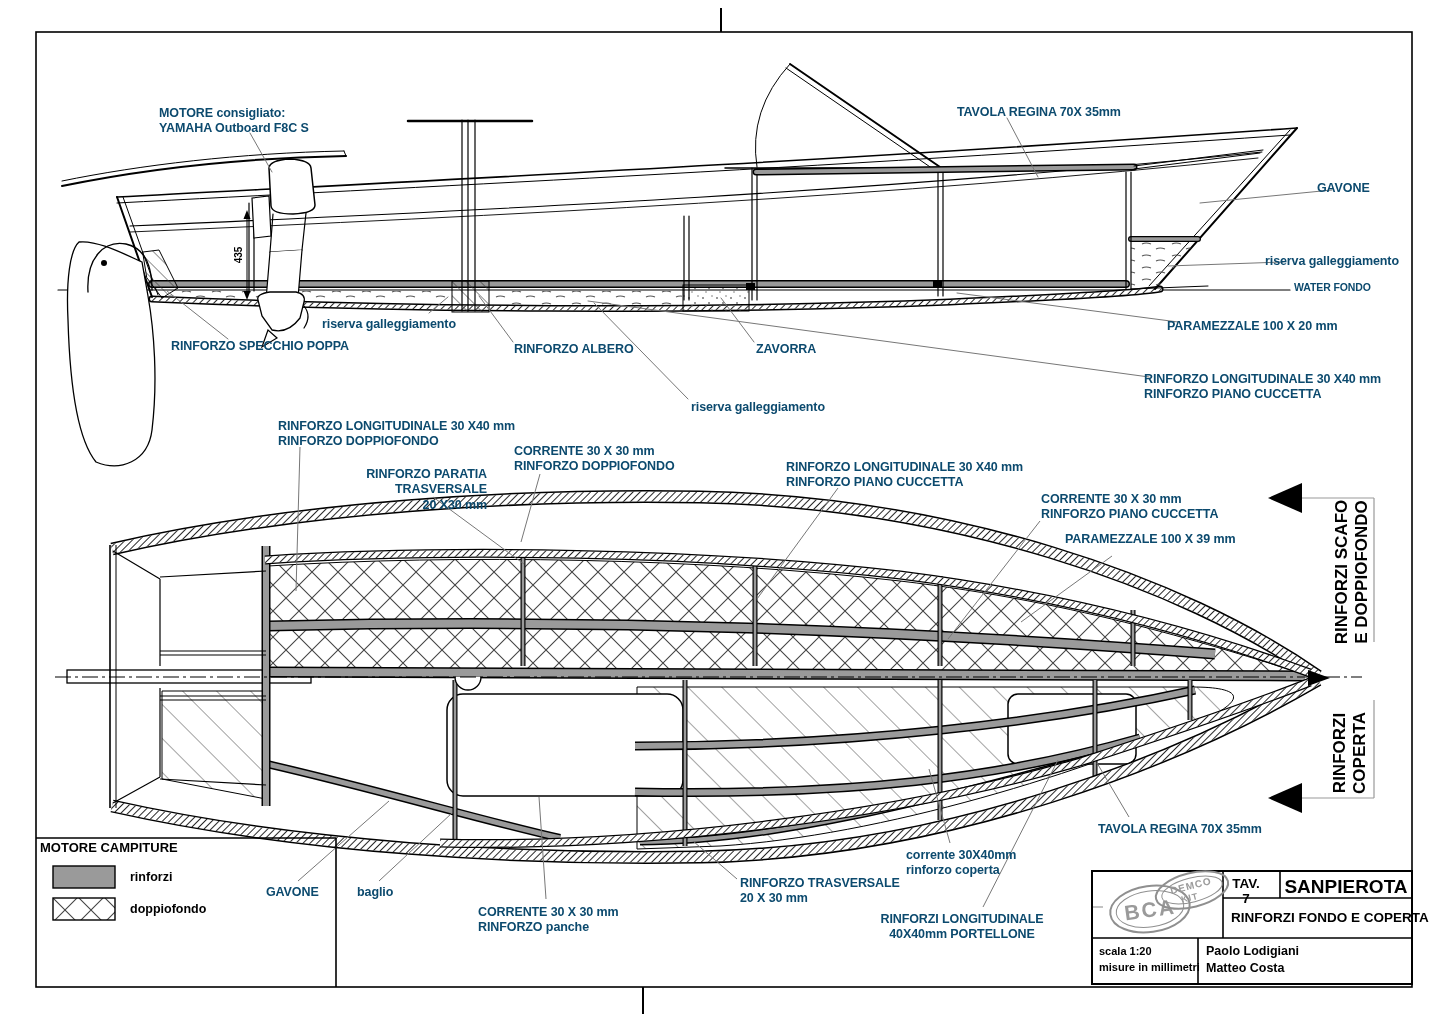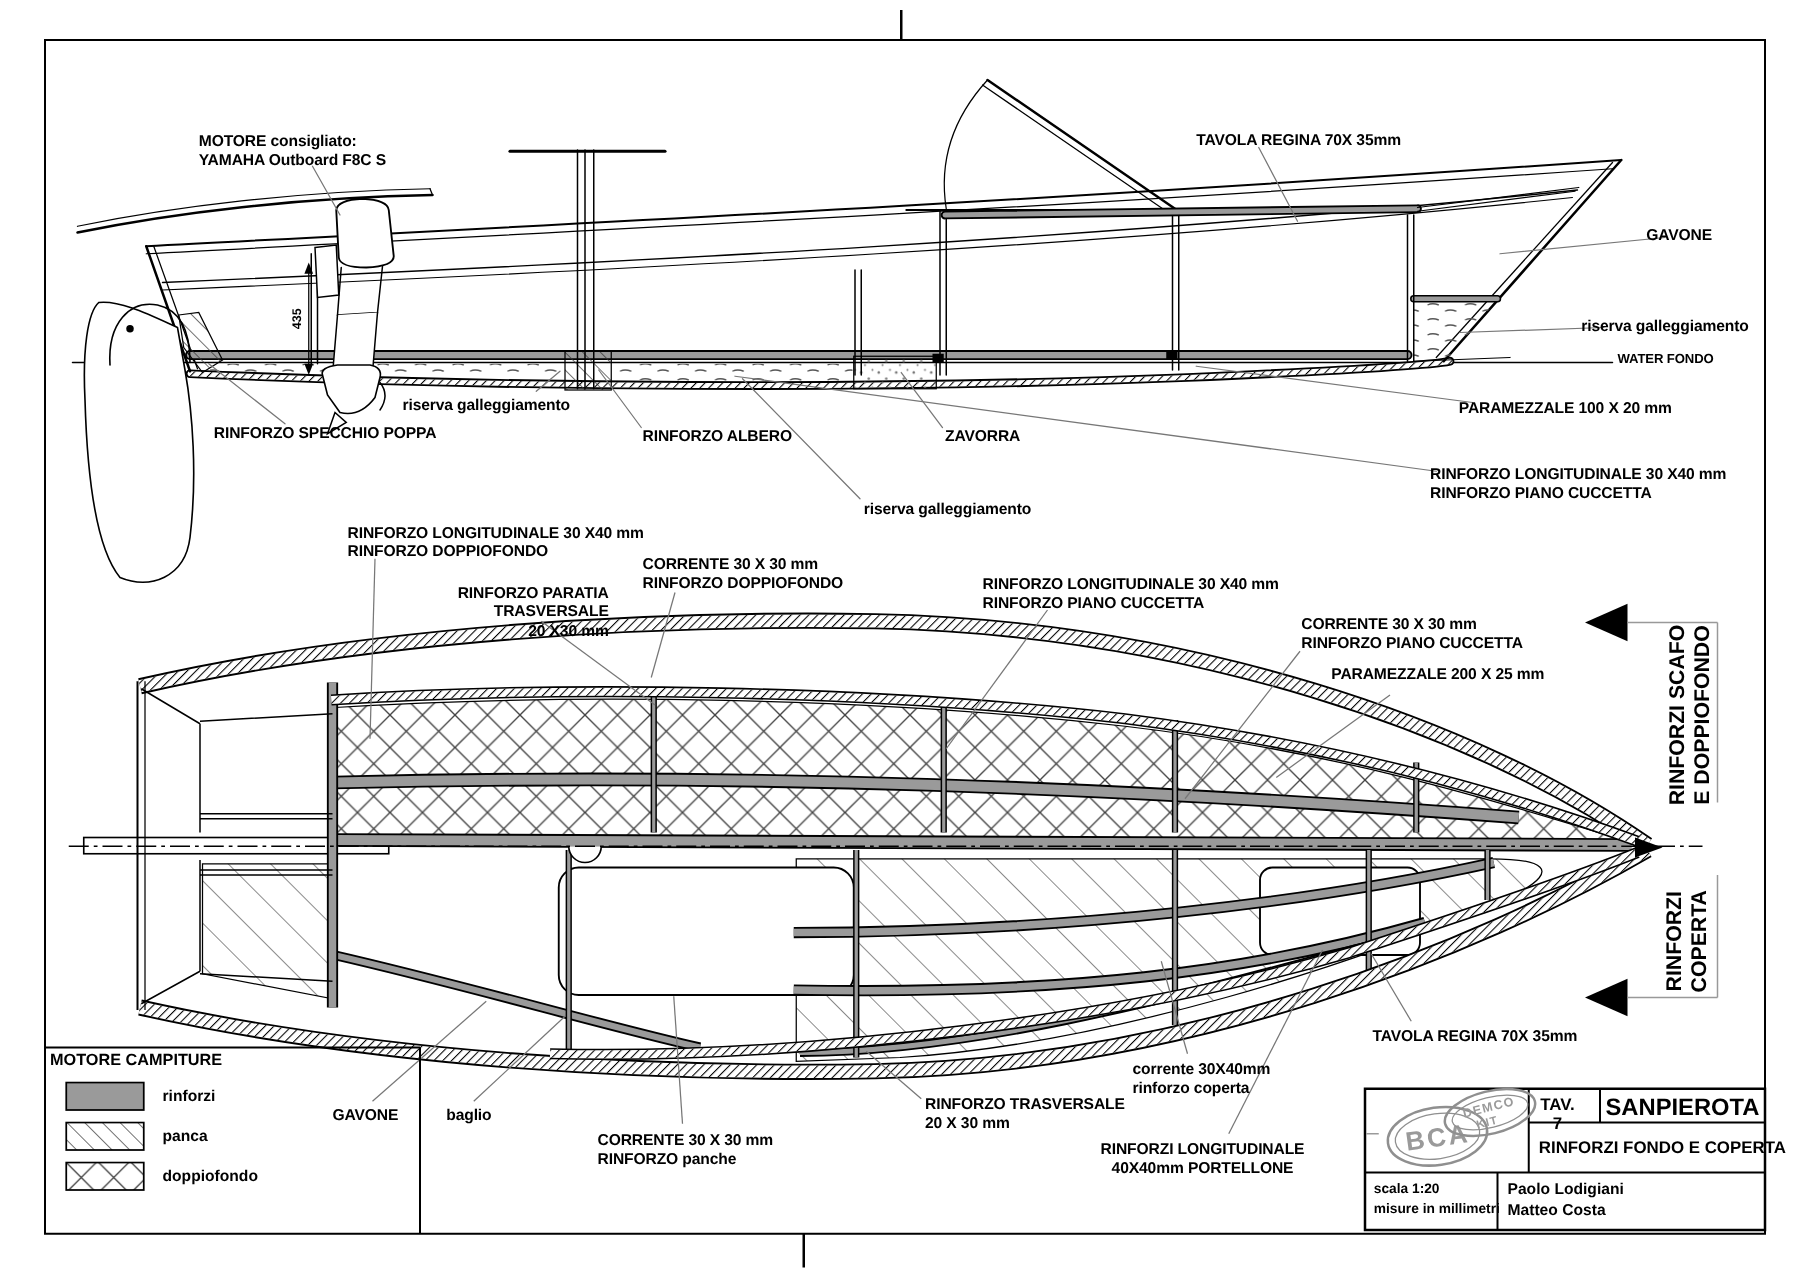--- a/index.html
+++ b/index.html
@@ -1,19 +1,19 @@
 <!DOCTYPE html>
 <html><head>
 <meta charset="utf-8">
 <style>
   html,body{margin:0;padding:0;background:#fff;}
   .page{position:relative;width:1445px;height:1022px;background:#fff;overflow:hidden;
         font-family:"Liberation Sans",sans-serif;}
   .page svg.art{position:absolute;left:0;top:0;}
-  .lbl{position:absolute;font-weight:700;font-size:12.5px;line-height:1.22;color:#000000;
+  .lbl{position:absolute;font-weight:700;font-size:12.5px;line-height:1.22;color:#0c4a6e;
        white-space:pre-line;letter-spacing:-0.1px;}
   .lbl.sm{font-size:10.5px;}
   .anchor-r{transform:translateX(-100%);text-align:right;}
   .anchor-c{transform:translateX(-50%);text-align:center;}
   .rot{position:absolute;font-weight:700;font-size:17px;line-height:1.18;color:#000;
        white-space:pre;text-align:center;transform:translate(-50%,-50%) rotate(-90deg);}
   .rot-dim{position:absolute;font-weight:700;font-size:10px;color:#000;
        transform:translate(-50%,-50%) rotate(-90deg);}
   
   .legend{position:absolute;left:40px;top:840px;width:290px;}
@@ -324,21 +324,21 @@
 RINFORZO DOPPIOFONDO</div>
 <div class="lbl anchor-r" style="left:487px;top:467px;">RINFORZO PARATIA
 TRASVERSALE
 20 X30 mm</div>
 <div class="lbl" style="left:514px;top:444px;">CORRENTE 30 X 30 mm
 RINFORZO DOPPIOFONDO</div>
 <div class="lbl" style="left:786px;top:460px;">RINFORZO LONGITUDINALE 30 X40 mm
 RINFORZO PIANO CUCCETTA</div>
 <div class="lbl" style="left:1041px;top:492px;">CORRENTE 30 X 30 mm
 RINFORZO PIANO CUCCETTA</div>
-<div class="lbl" style="left:1065px;top:532px;">PARAMEZZALE 200 X 25 mm</div>
+<div class="lbl" style="left:1065px;top:532px;">PARAMEZZALE 100 X 39 mm</div>
 <div class="lbl" style="left:1098px;top:822px;">TAVOLA REGINA 70X 35mm</div>
 <div class="lbl" style="left:906px;top:848px;">corrente 30X40mm
 rinforzo coperta</div>
 <div class="lbl" style="left:740px;top:876px;">RINFORZO TRASVERSALE
 20 X 30 mm</div>
 <div class="lbl anchor-c" style="left:962px;top:912px;">RINFORZI LONGITUDINALE
 40X40mm PORTELLONE</div>
 <div class="lbl" style="left:266px;top:885px;">GAVONE</div>
 <div class="lbl" style="left:357px;top:885px;">baglio</div>
 <div class="lbl" style="left:478px;top:905px;">CORRENTE 30 X 30 mm
@@ -352,26 +352,20 @@
 <div class="legend">
   <div class="legend-title">MOTORE CAMPITURE</div>
   <div class="leg-row">
     <svg class="leg-swatch" width="64" height="24">
           <rect x="1" y="1" width="62" height="22" fill="#9a9a9a" stroke="#000" stroke-width="1.4"></rect>
         </svg>
     <span class="leg-label">rinforzi</span>
   </div>
   <div class="leg-row">
     <svg class="leg-swatch" width="64" height="24">
-          <rect x="1" y="1" width="62" height="22" fill="url(#patPanca)" stroke="#000" stroke-width="1.4"></rect>
-        </svg>
-    <span class="leg-label">panca</span>
-  </div>
-  <div class="leg-row">
-    <svg class="leg-swatch" width="64" height="24">
           <rect x="1" y="1" width="62" height="22" fill="url(#patDoppio)" stroke="#000" stroke-width="1.4"></rect>
         </svg>
     <span class="leg-label">doppiofondo</span>
   </div>
 </div>
 
 <div class="tb" style="left:1228px;top:876px;width:36px;text-align:center;font-size:13.5px;">TAV. 7</div>
 <div class="tb" style="left:1283px;top:876px;width:126px;text-align:center;font-size:19px;">SANPIEROTA</div>
 <div class="tb" style="left:1231px;top:910px;font-size:13.5px;">RINFORZI FONDO E COPERTA</div>
 <div class="tb" style="left:1099px;top:944px;font-size:11px;line-height:1.45;">scala 1:20

